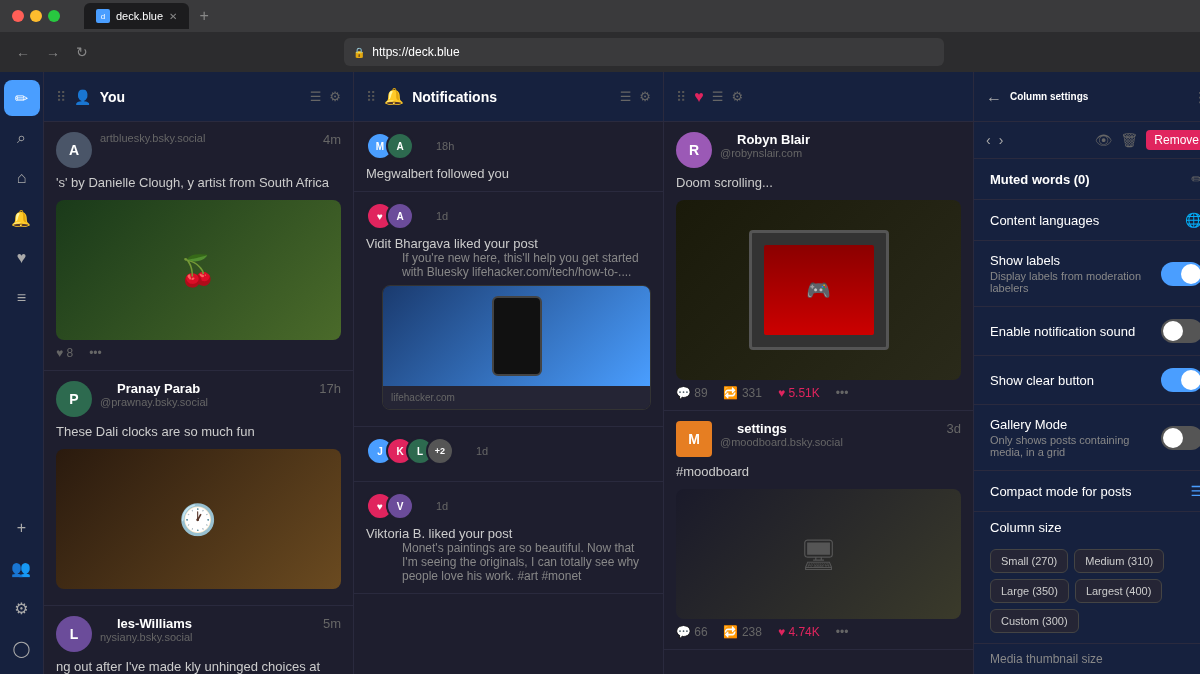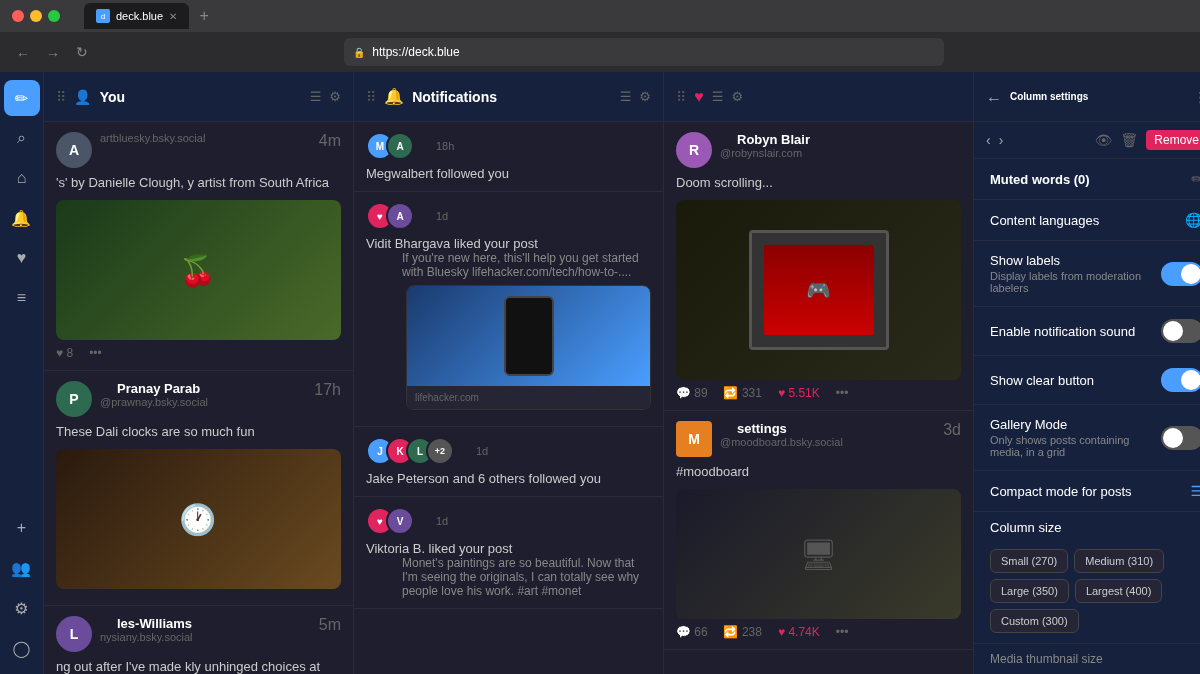--- a/index.html
+++ b/index.html
@@ -230,21 +230,21 @@
       font-size: 13px;
       font-weight: 600;
       color: #fff;
       margin-left: 17px;
     }
     .post-handle {
       font-size: 11px;
       color: #666;
     }
     .post-time {
-      font-size: 16px;
+      font-size: 13px;
       color: #666;
       margin-left: auto;
     }
     .post-body {
       font-size: 13px;
       color: #ccc;
       line-height: 1.4;
       margin-bottom: 8px;
     }
     .post-image {
@@ -676,42 +676,41 @@
           <div class="notif-header">
             <div class="notif-avatars">
               <div class="notif-avatar" style="background:#e0245e;">♥</div>
               <div class="notif-avatar" style="background:#6b4c9a;">A</div>
             </div>
             <span style="width:14px;"></span>
             <span class="notif-time">1d</span>
           </div>
           <div class="notif-text">Vidit Bhargava liked your post</div>
           <div class="notif-body">If you're new here, this'll help you get started with Bluesky lifehacker.com/tech/how-to-....</div>
-          <div class="post-link-card" style="margin-left:40px; margin-top:6px;">
+          <div class="post-link-card" style="margin-left:16px; margin-top:6px;">
             <div class="post-link-thumb">
               <div class="post-link-thumb-phone"></div>
             </div>
             <div class="post-link-info">
               <div class="post-link-domain">lifehacker.com</div>
             </div>
           </div>
         </div>
 
         <div class="notif-card">
           <div class="notif-header">
             <div class="notif-avatars">
               <div class="notif-avatar" style="background:#4a9eff;">J</div>
               <div class="notif-avatar" style="background:#e0245e;">K</div>
               <div class="notif-avatar" style="background:#2d6a4f;">L</div>
               <div class="notif-avatar" style="background:#555;font-size:9px;">+2</div>
             </div>
             <span style="width:14px;"></span>
             <span class="notif-time">1d</span>
           </div>
-          <div class="notif-text">Jake Peterson and 6 others followed you</div>
         </div>
 
         <div class="notif-card">
           <div class="notif-header">
             <div class="notif-avatars">
               <div class="notif-avatar" style="background:#e0245e;">♥</div>
               <div class="notif-avatar" style="background:#6b4c9a;">V</div>
             </div>
             <span style="width:14px;"></span>
             <span class="notif-time">1d</span>

